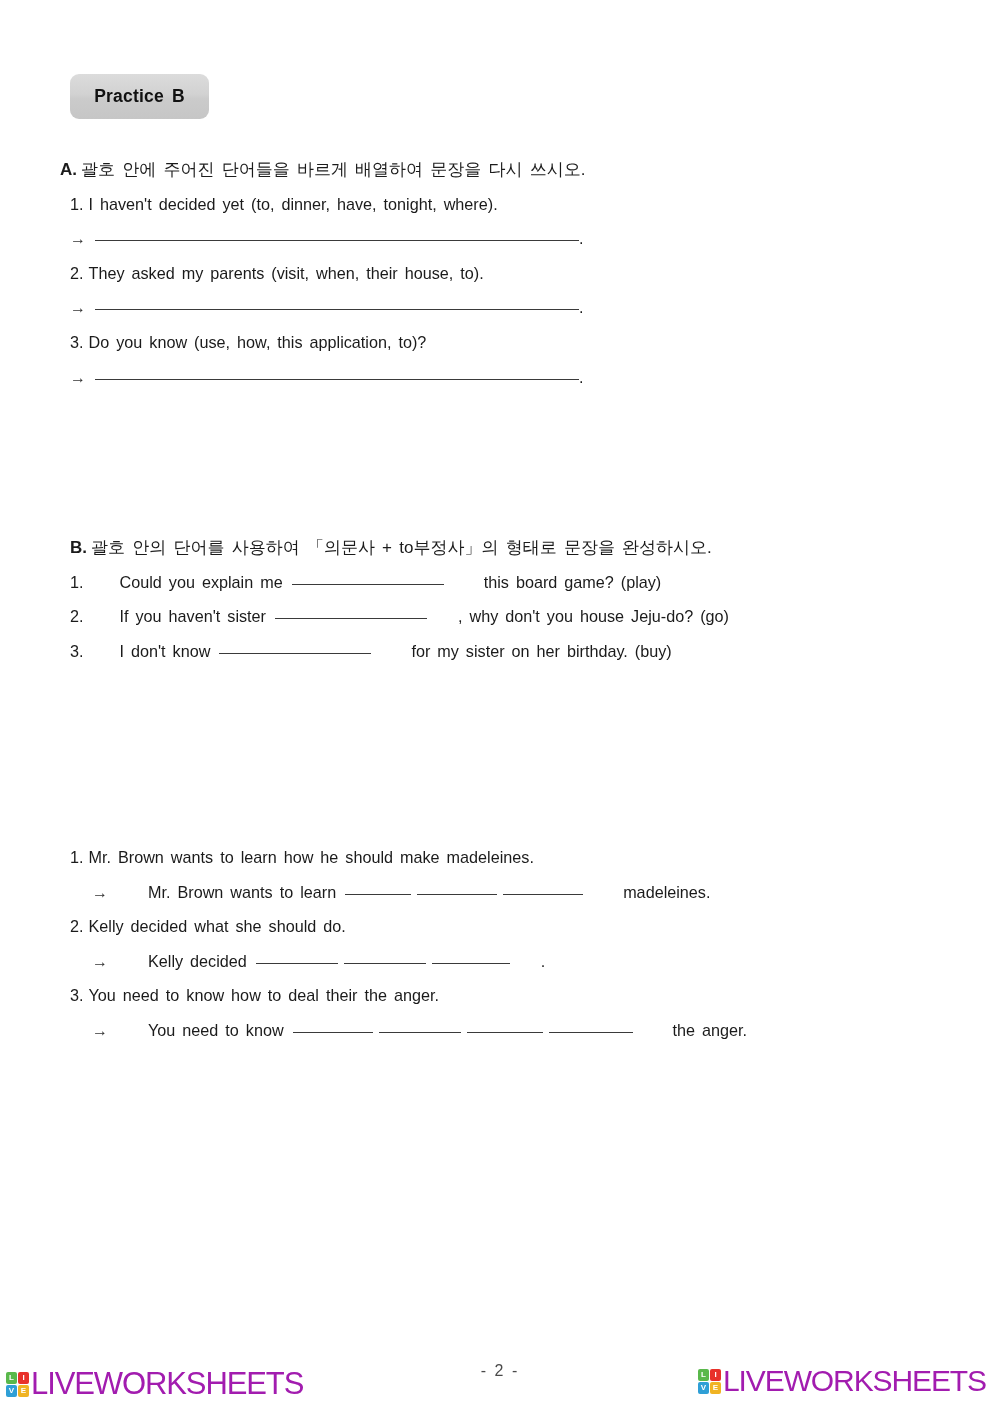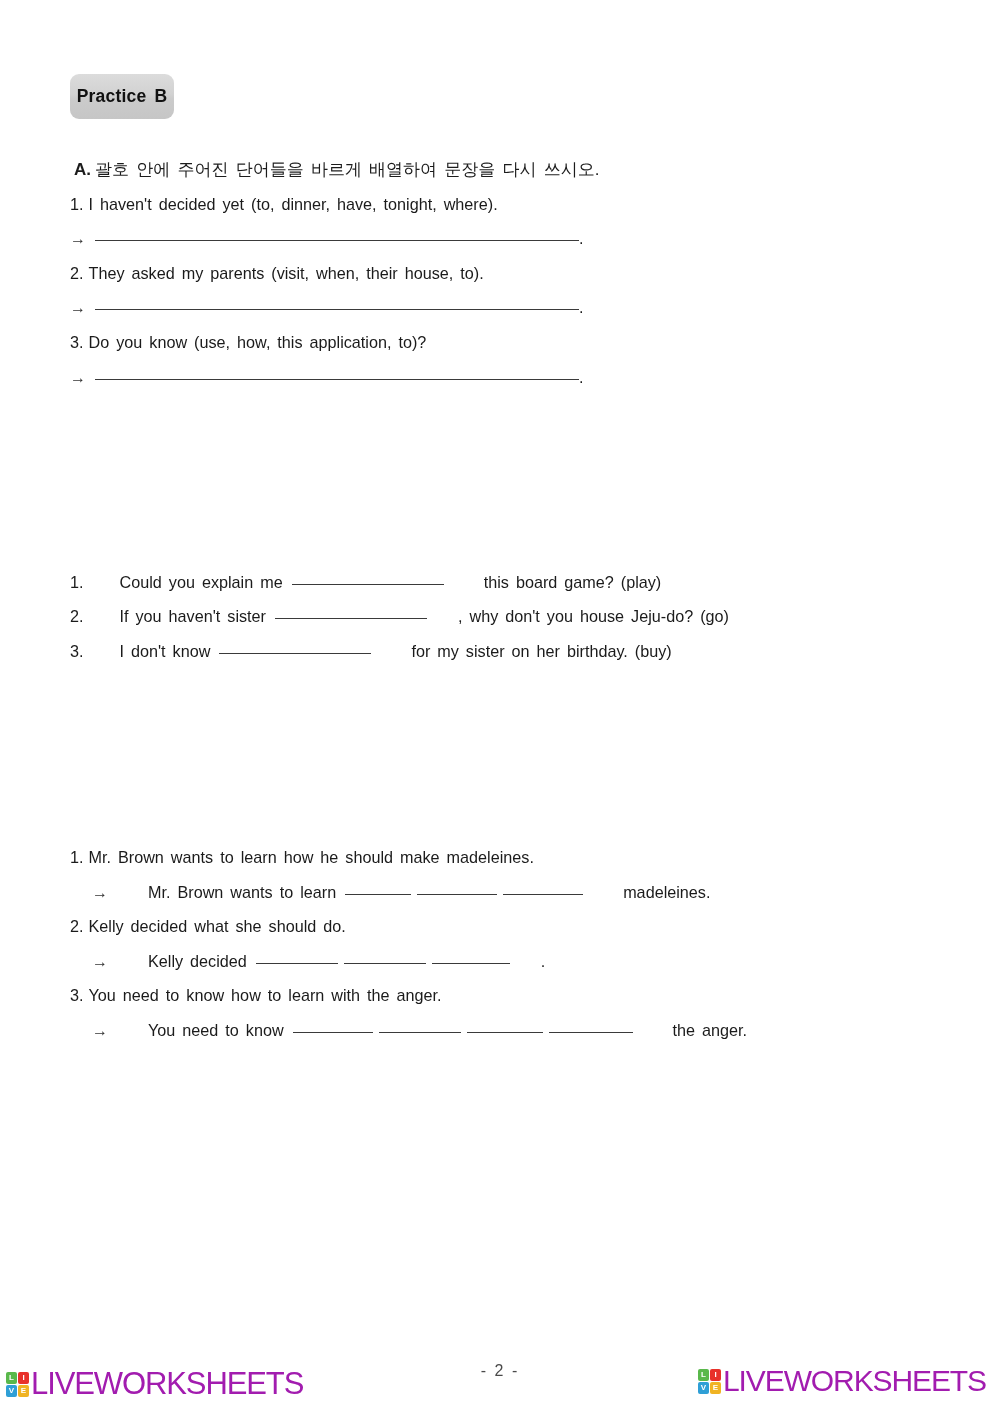--- a/index.html
+++ b/index.html
@@ -20,21 +20,21 @@
     position: absolute;
     inset: 0;
     background: #ffffff;
   }
 
   
   .practice-badge {
     position: absolute;
     left: 70px;
     top: 74px;
-    width: 104px;
+    width: 139px;
     height: 45px;
     border-radius: 9px;
     background: linear-gradient(180deg, #dcdcdc 0%, #d2d2d2 45%, #cbcbcb 55%, #c6c6c6 100%);
     display: flex;
     align-items: center;
     justify-content: center;
   }
   .practice-badge .label {
     font-size: 17.5px;
     font-weight: bold;
@@ -155,21 +155,21 @@
 </style>
 </head>
 <body>
 
 <div class="page">
 
   <div class="practice-badge">
     <span class="label">Practice  B</span>
   </div>
 
-  <div class="block heading" style="left:74px; top:158px;">
+  <div class="block heading" style="left:60px; top:158px;">
     <span class="mark">A.</span><span>괄호 안에 주어진 단어들을 바르게 배열하여 문장을 다시 쓰시오.</span>
   </div>
 
   <div class="block qline" style="left:70px; top:195px;">
     <span class="qnum">1.</span>
     <span>I haven't decided yet (to, dinner, have, tonight, where).</span>
   </div>
   <div class="block arrowline" style="left:70px; top:229px;">
     <span class="arrow">→</span>
     <span class="rule" style="width:484px;"></span>
@@ -189,20 +189,23 @@
   <div class="block qline" style="left:70px; top:333px;">
     <span class="qnum">3.</span>
     <span>Do you know (use, how, this application, to)?</span>
   </div>
   <div class="block arrowline" style="left:70px; top:368px;">
     <span class="arrow">→</span>
     <span class="rule" style="width:484px;"></span>
     <span>.</span>
   </div>
 
+  <div class="block heading" style="left:70px; top:536px;">
+    <span class="mark">B.</span><span>괄호 안의 단어를 사용하여 「의문사 + to부정사」의 형태로 문장을 완성하시오.</span>
+  </div>
 
   <div class="block qline" style="left:70px; top:573px;">
     <span class="qnum">1.</span>
     <span class="txt">Could you explain me</span>
     <span class="blank" style="width:152px; margin-left:9px; margin-right:9px;"></span>
     <span class="txt">this board game? (play)</span>
   </div>
 
   <div class="block qline" style="left:70px; top:607px;">
     <span class="qnum">2.</span>
@@ -240,21 +243,21 @@
     <span class="arrow">→</span>
     <span class="txt">Kelly decided</span>
     <span class="blank" style="width:82px; margin-left:9px;"></span>
     <span class="blank" style="width:82px;"></span>
     <span class="blank" style="width:78px; margin-right:0px;"></span>
     <span class="txt">.</span>
   </div>
 
   <div class="block qline" style="left:70px; top:986px;">
     <span class="qnum">3.</span>
-    <span>You need to know how to learn with the anger.</span>
+    <span>You need to know how to deal their the anger.</span>
   </div>
   <div class="block arrowline" style="left:92px; top:1021px;">
     <span class="arrow">→</span>
     <span class="txt">You need to know</span>
     <span class="blank" style="width:80px; margin-left:9px;"></span>
     <span class="blank" style="width:82px;"></span>
     <span class="blank" style="width:76px;"></span>
     <span class="blank" style="width:84px; margin-right:9px;"></span>
     <span class="txt">the anger.</span>
   </div>

